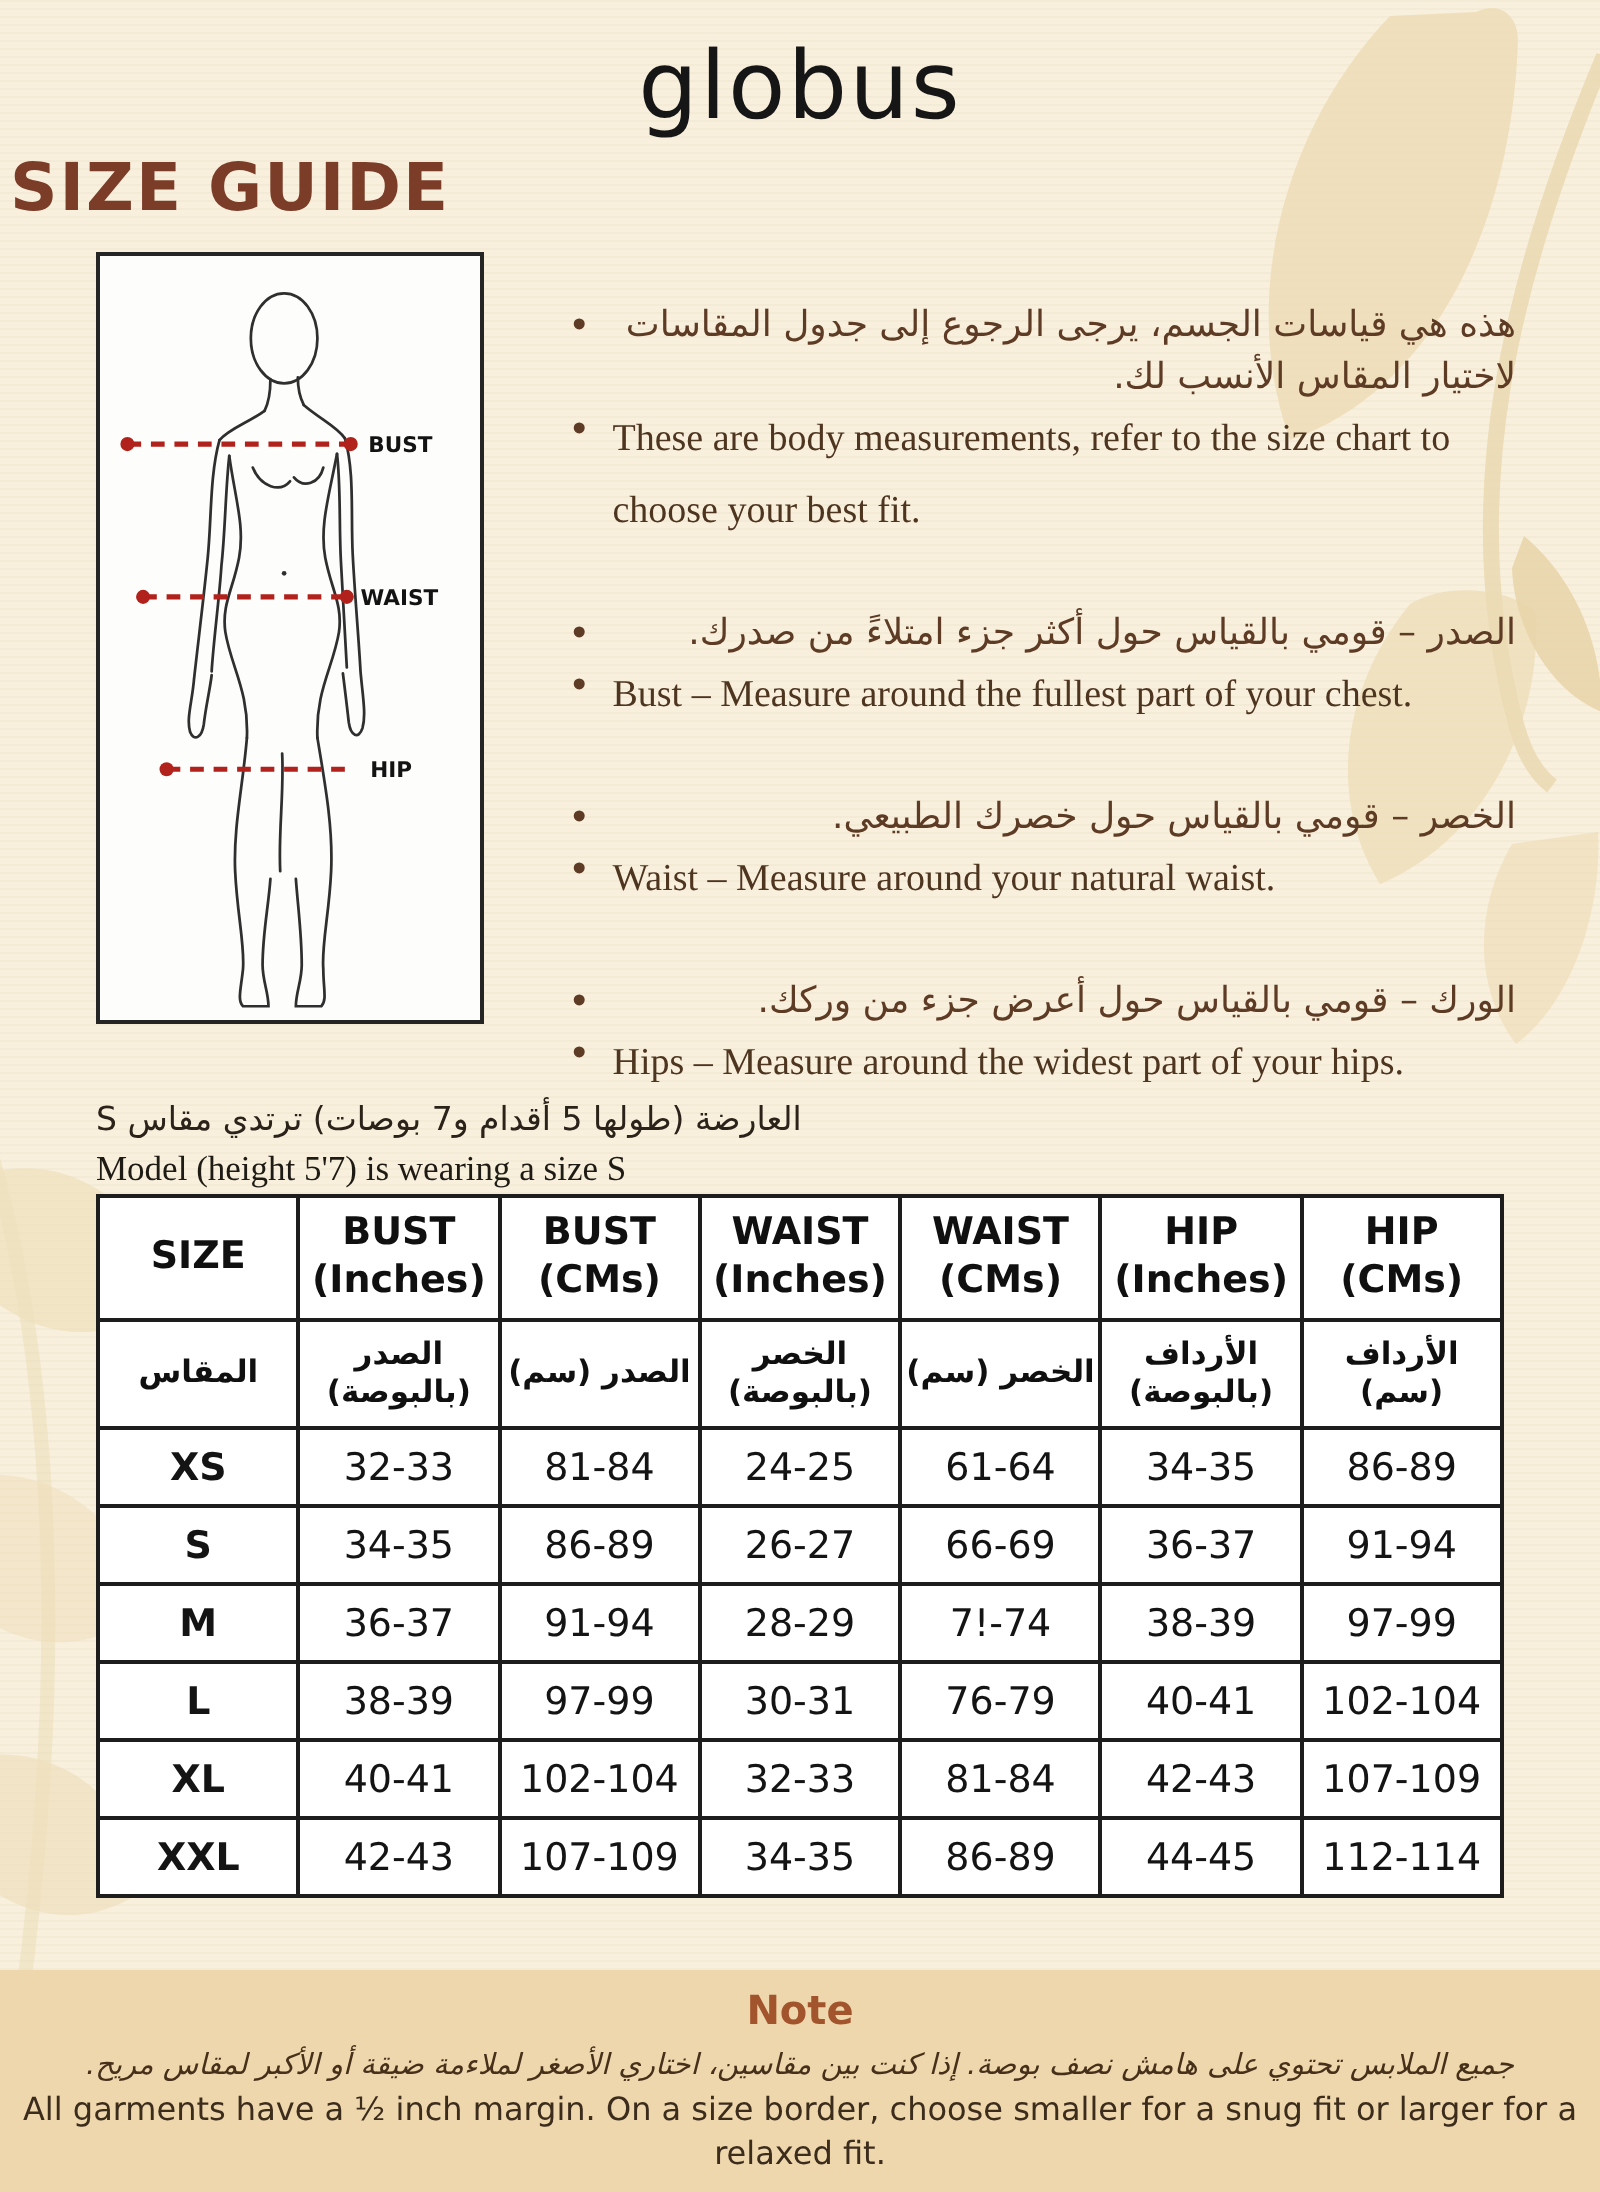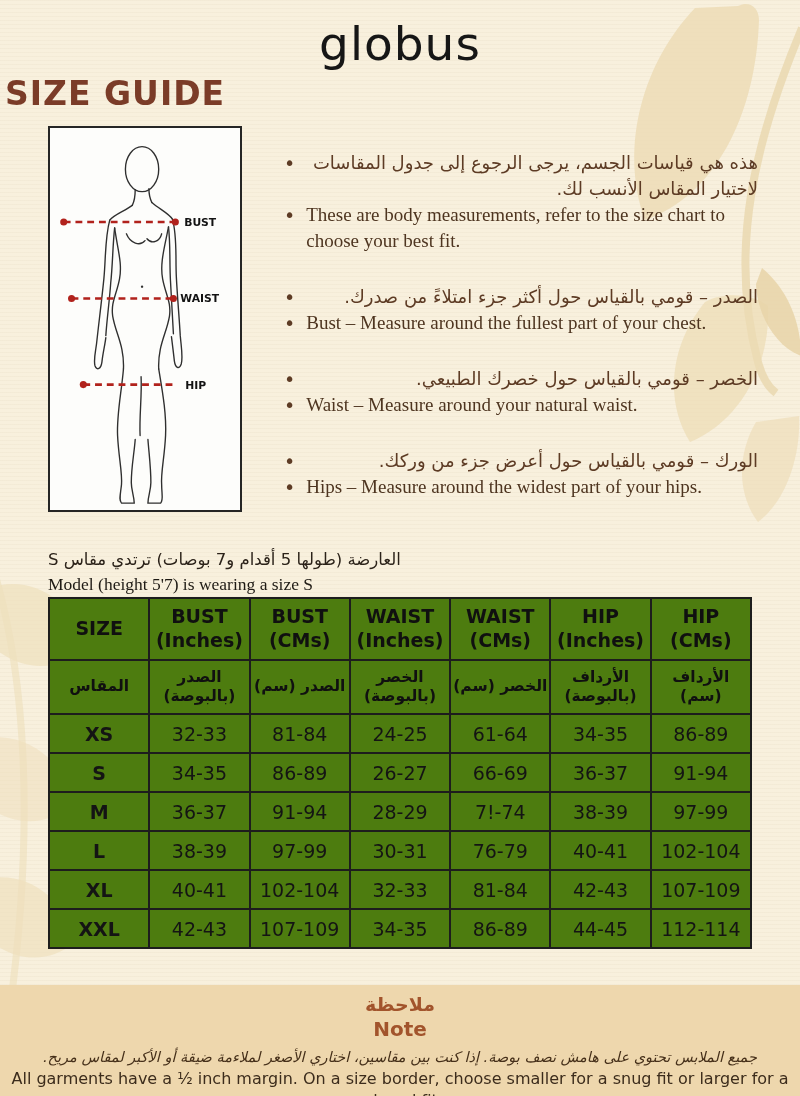--- a/index.html
+++ b/index.html
@@ -45,38 +45,38 @@
   .bullet-group { margin-bottom:30px; }
   .bullet-item { display:flex; gap:11px; }
   .bullet-item .dot { font-size:19px; line-height:26px; color:#5d3b24; flex:0 0 auto; }
   .bullet-item.ar .txt {
     flex:1; direction:rtl; unicode-bidi:plaintext; text-align:right;
     font-family:"DejaVu Sans", sans-serif; font-size:18px; line-height:26px;
     color:#5d3b24; font-weight:500;
   }
   .bullet-item.ar .txt { direction:rtl; unicode-bidi:isolate; }
   .bullet-item.en .txt {
-    flex:1; font-family:"Liberation Serif", serif; font-size:19px; line-height:26px;
+    flex:1; font-family:"Liberation Serif", serif; font-size:19px; line-height:36px;
     color:#4e3520;
   }
 
   
   .model-note { position:absolute; left:48px; top:547px; width:480px; }
   .mn-ar {
     direction:rtl; unicode-bidi:isolate; text-align:left;
     font-size:16.5px; line-height:25px; font-weight:500; color:#2b2219;
   }
   .mn-en {
     font-family:Liberation Serif, serif; font-size:17.5px; line-height:25px; color:#1e1a14;
   }
 
   
   .size-table {
     position:absolute; left:48px; top:597px; width:704px;
-    border-collapse:collapse; table-layout:fixed; background:#4d7c0f;
+    border-collapse:collapse; table-layout:fixed; background:#ffffff;
   }
   .size-table th, .size-table td {
     border:2px solid #1d1d1d; text-align:center; vertical-align:middle; padding:0;
   }
   .row-en th {
     height:62px; font-weight:700; font-size:19px; line-height:1.25;
     white-space:pre-line; color:#101010;
   }
   .row-ar th {
     height:54px; direction:rtl; font-weight:700; font-size:15.5px; line-height:1.25;
@@ -290,19 +290,18 @@
         <td>107-109</td>
         <td>34-35</td>
         <td>86-89</td>
         <td>44-45</td>
         <td>112-114</td>
       </tr>
     </tbody>
   </table>
 
   <div class="footer">
-    <div class="f-head-ar">ملاحظة</div>
     <div class="f-head-en">Note</div>
     <div class="f-body-ar">جميع الملابس تحتوي على هامش نصف بوصة. إذا كنت بين مقاسين، اختاري الأصغر لملاءمة ضيقة أو الأكبر لمقاس مريح.</div>
     <div class="f-body-en">All garments have a ½ inch margin. On a size border, choose smaller for a snug fit or larger for a relaxed fit.</div>
   </div>
 
 </div>
 
 </body></html>

